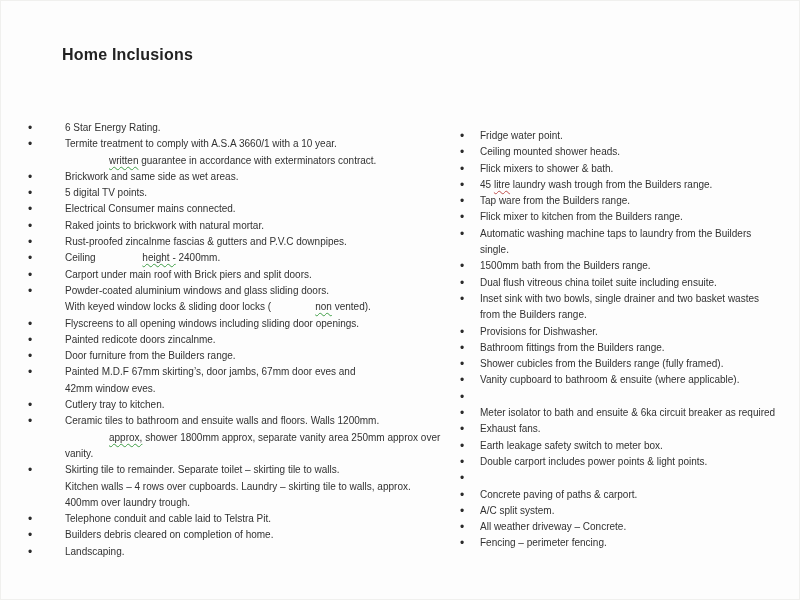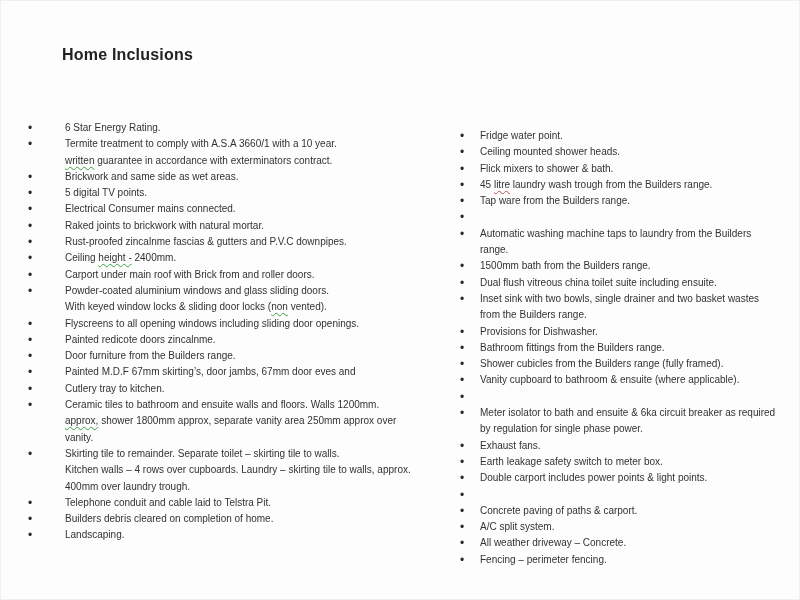--- a/index.html
+++ b/index.html
@@ -13,21 +13,21 @@
     font-size:16px;font-weight:700;color:#222;letter-spacing:.2px;
   }
   .col{position:absolute;}
   .col-left{left:28px;top:120px;width:435px;}
   .col-right{left:460px;top:128px;width:340px;}
   .row{display:flex;height:16.3px;line-height:16.3px;font-size:10px;white-space:nowrap;}
   .bullet{font-size:12px;color:#2a2a2a;}
   .col-left .bullet{flex:0 0 37px;width:37px;}
   .col-right .bullet{flex:0 0 20px;width:20px;}
   .text{color:#323232;}
-  .sq-g{text-decoration:underline wavy #3f9e46;text-decoration-thickness:1px;text-underline-offset:2px;}
+  .sq-g{text-decoration:underline wavy #3f9e46;text-decoration-thickness:1px;text-underline-offset:2px;margin-left:44px;}
   .sq-r{text-decoration:underline wavy #c0504d;text-decoration-thickness:1px;text-underline-offset:2px;text-align:center;}
 </style>
 </head>
 <body>
 
 <div class="page">
   <h1 class="title">Home Inclusions</h1>
   <div class="col col-left" id="col-left">
       <div class="row">
         <span class="bullet">•</span>
@@ -60,21 +60,21 @@
       <div class="row">
         <span class="bullet">•</span>
         <span class="text">Rust-proofed zincalnme fascias &amp; gutters and P.V.C downpipes.</span>
       </div>
       <div class="row">
         <span class="bullet">•</span>
         <span class="text">Ceiling <span class="sq-g">height -</span> 2400mm.</span>
       </div>
       <div class="row">
         <span class="bullet">•</span>
-        <span class="text">Carport under main roof with Brick from and roller doors.</span>
+        <span class="text">Carport under main roof with Brick piers and split doors.</span>
       </div>
       <div class="row">
         <span class="bullet">•</span>
         <span class="text">Powder-coated aluminium windows and glass sliding doors.</span>
       </div>
       <div class="row">
         <span class="bullet"></span>
         <span class="text">With keyed window locks &amp; sliding door locks (<span class="sq-g">non</span> vented).</span>
       </div>
       <div class="row">
@@ -85,20 +85,24 @@
         <span class="bullet">•</span>
         <span class="text">Painted redicote doors zincalnme.</span>
       </div>
       <div class="row">
         <span class="bullet">•</span>
         <span class="text">Door furniture from the Builders range.</span>
       </div>
       <div class="row">
         <span class="bullet">•</span>
         <span class="text">Painted M.D.F 67mm skirting’s, door jambs, 67mm door eves and</span>
+      </div>
+      <div class="row">
+        <span class="bullet"></span>
+        <span class="text">42mm window eves.</span>
       </div>
       <div class="row">
         <span class="bullet">•</span>
         <span class="text">Cutlery tray to kitchen.</span>
       </div>
       <div class="row">
         <span class="bullet">•</span>
         <span class="text">Ceramic tiles to bathroom and ensuite walls and floors. Walls 1200mm.</span>
       </div>
       <div class="row">
@@ -150,28 +154,29 @@
       <div class="row">
         <span class="bullet">•</span>
         <span class="text">45 <span class="sq-r">litre</span> laundry wash trough from the Builders range.</span>
       </div>
       <div class="row">
         <span class="bullet">•</span>
         <span class="text">Tap ware from the Builders range.</span>
       </div>
       <div class="row">
         <span class="bullet">•</span>
+        <span class="text">Flick mixer to kitchen from the Builders range.</span>
       </div>
       <div class="row">
         <span class="bullet">•</span>
         <span class="text">Automatic washing machine taps to laundry from the Builders</span>
       </div>
       <div class="row">
         <span class="bullet"></span>
-        <span class="text">range.</span>
+        <span class="text">single.</span>
       </div>
       <div class="row">
         <span class="bullet">•</span>
         <span class="text">1500mm bath from the Builders range.</span>
       </div>
       <div class="row">
         <span class="bullet">•</span>
         <span class="text">Dual flush vitreous china toilet suite including ensuite.</span>
       </div>
       <div class="row">
@@ -197,24 +202,20 @@
       <div class="row">
         <span class="bullet">•</span>
         <span class="text">Vanity cupboard to bathroom &amp; ensuite (where applicable).</span>
       </div>
       <div class="row">
         <span class="bullet">•</span>
       </div>
       <div class="row">
         <span class="bullet">•</span>
         <span class="text">Meter isolator to bath and ensuite &amp; 6ka circuit breaker as required</span>
-      </div>
-      <div class="row">
-        <span class="bullet"></span>
-        <span class="text">by regulation for single phase power.</span>
       </div>
       <div class="row">
         <span class="bullet">•</span>
         <span class="text">Exhaust fans.</span>
       </div>
       <div class="row">
         <span class="bullet">•</span>
         <span class="text">Earth leakage safety switch to meter box.</span>
       </div>
       <div class="row">

